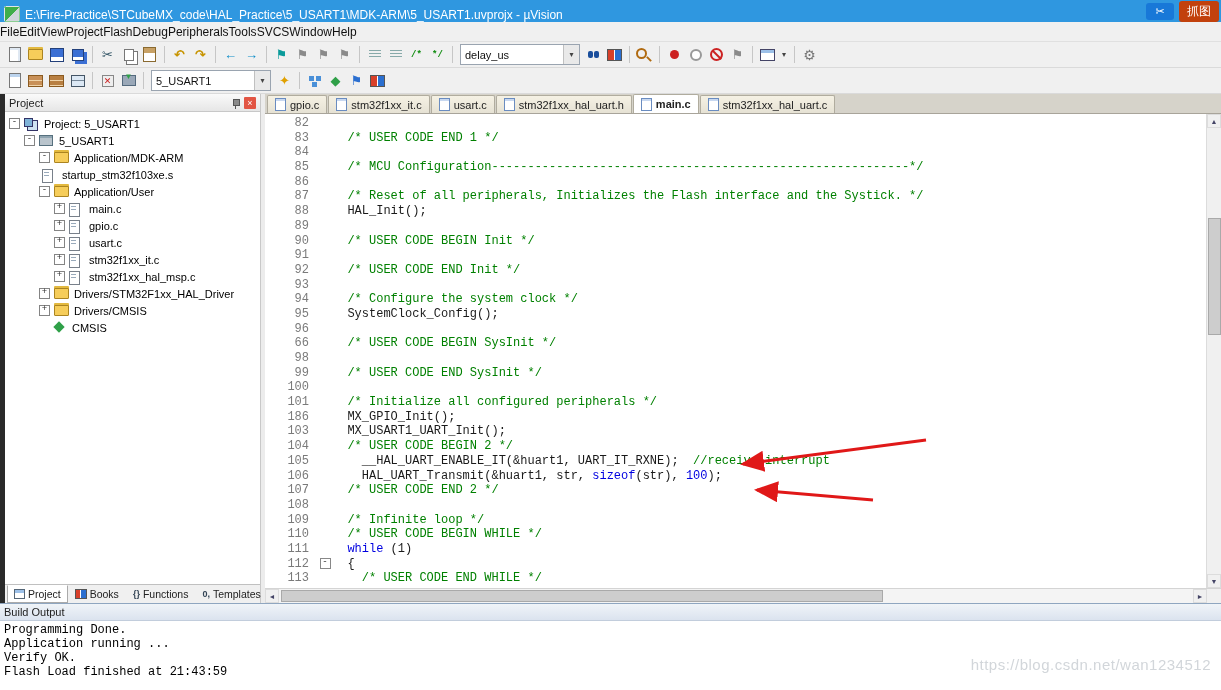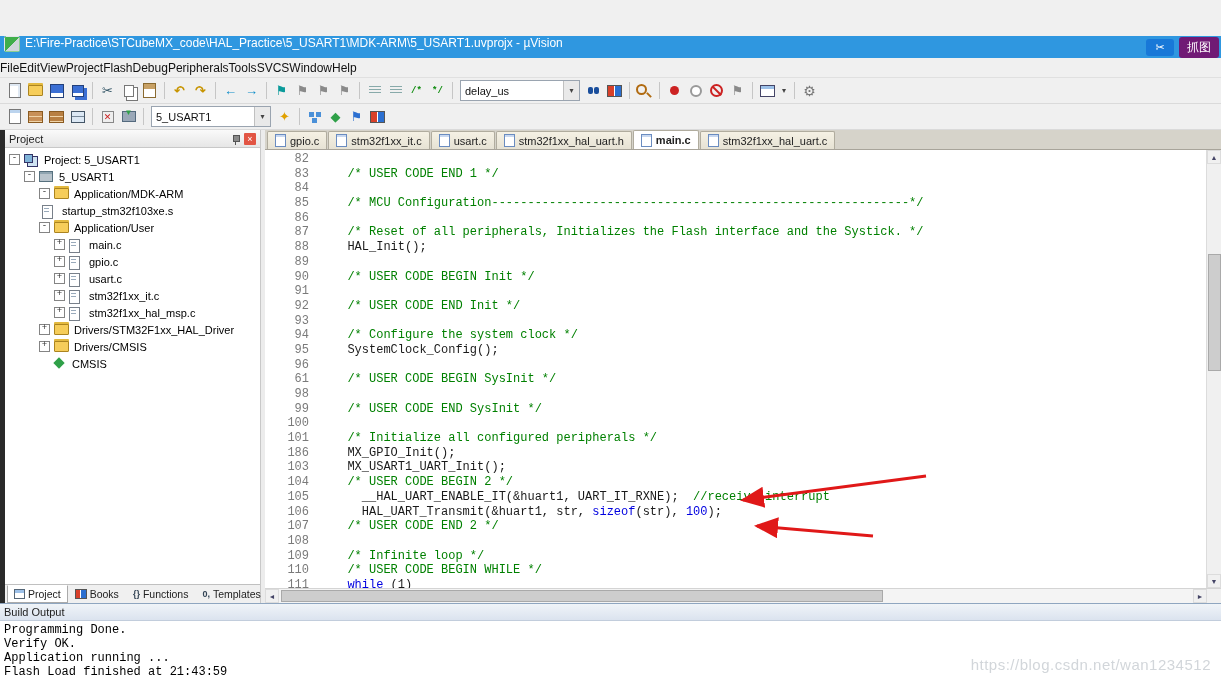--- a/index.html
+++ b/index.html
@@ -1,27 +1,27 @@
 <!DOCTYPE html>
 <html><head>
 <meta charset="utf-8">
 <style>
   html,body{margin:0;padding:0;background:#fff;}
   .screen{position:relative;width:1221px;height:690px;overflow:hidden;
     font-family:"Liberation Sans","DejaVu Sans",sans-serif;font-size:12px;color:#1a1a1a;
     display:flex;flex-direction:column;background:#f0f0f0;}
   
-  .titlebar{height:22px;background:#2f97e0;display:flex;align-items:flex-start;color:#fff;flex:0 0 auto;position:relative;margin-top:36px;}
+  .titlebar{height:22px;background:#2f97e0;display:flex;align-items:flex-end;color:#fff;flex:0 0 auto;position:relative;}
   .appicon{width:14px;height:14px;margin:0 5px 0 4px;border-radius:2px;
     background:linear-gradient(135deg,#3fae49 0 50%,#cfd6da 50%);border:1px solid rgba(255,255,255,.4);}
   .title-text{font-size:12px;white-space:nowrap;}
   .capture{position:absolute;right:2px;top:1px;height:20px;display:flex;align-items:center;gap:5px;}
   .cap-ic{width:28px;height:17px;background:#1878d8;border-radius:3px;color:#fff;font-size:11px;
     display:flex;align-items:center;justify-content:center;}
-  .cap-btn{background:#701a75;color:#fff;font-size:12px;padding:2px 8px;border-radius:3px;}
+  .cap-btn{background:#c2410c;color:#fff;font-size:12px;padding:2px 8px;border-radius:3px;}
   
   .menubar{height:19px;background:#f0f0f0;display:flex;align-items:center;border-bottom:1px solid #e0e0e0;flex:0 0 auto;}
   .menu-item{padding:0 0;font-size:12px;color:#111;}
   
   .toolbar{height:25px;background:#f0f0f0;display:flex;align-items:center;border-bottom:1px solid #dadada;padding-left:4px;flex:0 0 auto;}
   .tbi{width:19px;height:19px;margin:0 1px;display:inline-flex;align-items:center;justify-content:center;
     font-size:13px;border-radius:2px;position:relative;color:#555;}
   .tb-sep{width:1px;height:17px;background:#c6c6c6;margin:0 4px;}
   .tb-combo{display:inline-flex;align-items:center;height:19px;width:118px;background:#fff;border:1px solid #9aa4b0;margin:0 3px;}
   .tb-combo-val{flex:1;padding:0 4px;font-size:11px;color:#111;white-space:nowrap;overflow:hidden;}
@@ -366,21 +366,21 @@
             <div class="cl"><span class="ln">87</span><span class="fold"></span><span class="ct"><span class="tk-c">  /* Reset of all peripherals, Initializes the Flash interface and the Systick. */</span></span></div>
             <div class="cl"><span class="ln">88</span><span class="fold"></span><span class="ct"><span class="tk-p">  HAL_Init();</span></span></div>
             <div class="cl"><span class="ln">89</span><span class="fold"></span><span class="ct"></span></div>
             <div class="cl"><span class="ln">90</span><span class="fold"></span><span class="ct"><span class="tk-c">  /* USER CODE BEGIN Init */</span></span></div>
             <div class="cl"><span class="ln">91</span><span class="fold"></span><span class="ct"></span></div>
             <div class="cl"><span class="ln">92</span><span class="fold"></span><span class="ct"><span class="tk-c">  /* USER CODE END Init */</span></span></div>
             <div class="cl"><span class="ln">93</span><span class="fold"></span><span class="ct"></span></div>
             <div class="cl"><span class="ln">94</span><span class="fold"></span><span class="ct"><span class="tk-c">  /* Configure the system clock */</span></span></div>
             <div class="cl"><span class="ln">95</span><span class="fold"></span><span class="ct"><span class="tk-p">  SystemClock_Config();</span></span></div>
             <div class="cl"><span class="ln">96</span><span class="fold"></span><span class="ct"></span></div>
-            <div class="cl"><span class="ln">61</span><span class="fold"></span><span class="ct"><span class="tk-c">  /* USER CODE BEGIN SysInit */</span></span></div>
+            <div class="cl"><span class="ln">66</span><span class="fold"></span><span class="ct"><span class="tk-c">  /* USER CODE BEGIN SysInit */</span></span></div>
             <div class="cl"><span class="ln">98</span><span class="fold"></span><span class="ct"></span></div>
             <div class="cl"><span class="ln">99</span><span class="fold"></span><span class="ct"><span class="tk-c">  /* USER CODE END SysInit */</span></span></div>
             <div class="cl"><span class="ln">100</span><span class="fold"></span><span class="ct"></span></div>
             <div class="cl"><span class="ln">101</span><span class="fold"></span><span class="ct"><span class="tk-c">  /* Initialize all configured peripherals */</span></span></div>
             <div class="cl"><span class="ln">186</span><span class="fold"></span><span class="ct"><span class="tk-p">  MX_GPIO_Init();</span></span></div>
             <div class="cl"><span class="ln">103</span><span class="fold"></span><span class="ct"><span class="tk-p">  MX_USART1_UART_Init();</span></span></div>
             <div class="cl"><span class="ln">104</span><span class="fold"></span><span class="ct"><span class="tk-c">  /* USER CODE BEGIN 2 */</span></span></div>
             <div class="cl"><span class="ln">105</span><span class="fold"></span><span class="ct"><span class="tk-p">    __HAL_UART_ENABLE_IT(&amp;huart1, UART_IT_RXNE);  </span><span class="tk-c">//receive interrupt</span></span></div>
             <div class="cl"><span class="ln">106</span><span class="fold"></span><span class="ct"><span class="tk-p">    HAL_UART_Transmit(&amp;huart1, str, </span><span class="tk-k">sizeof</span><span class="tk-p">(str), </span><span class="tk-n">100</span><span class="tk-p">);</span></span></div>
             <div class="cl"><span class="ln">107</span><span class="fold"></span><span class="ct"><span class="tk-c">  /* USER CODE END 2 */</span></span></div>
@@ -416,20 +416,20 @@
         <line x1="661" y1="346" x2="478" y2="370" stroke="#e01818" stroke-width="3" marker-end="url(#ah)"></line>
         <line x1="608" y1="406" x2="492" y2="396" stroke="#e01818" stroke-width="3" marker-end="url(#ah)"></line>
       </svg>
     </div>
   </div>
 
   <div class="build-panel">
     <div class="build-header">Build Output</div>
     <div class="build-body">
         <div class="bo-line">Programming Done.</div>
+        <div class="bo-line">Application running ...</div>
         <div class="bo-line">Verify OK.</div>
-        <div class="bo-line">Application running ...</div>
         <div class="bo-line">Flash Load finished at 21:43:59</div>
       </div>
     <div class="watermark">https://blog.csdn.net/wan1234512</div>
   </div>
 
 </div>
 
 </body></html>

